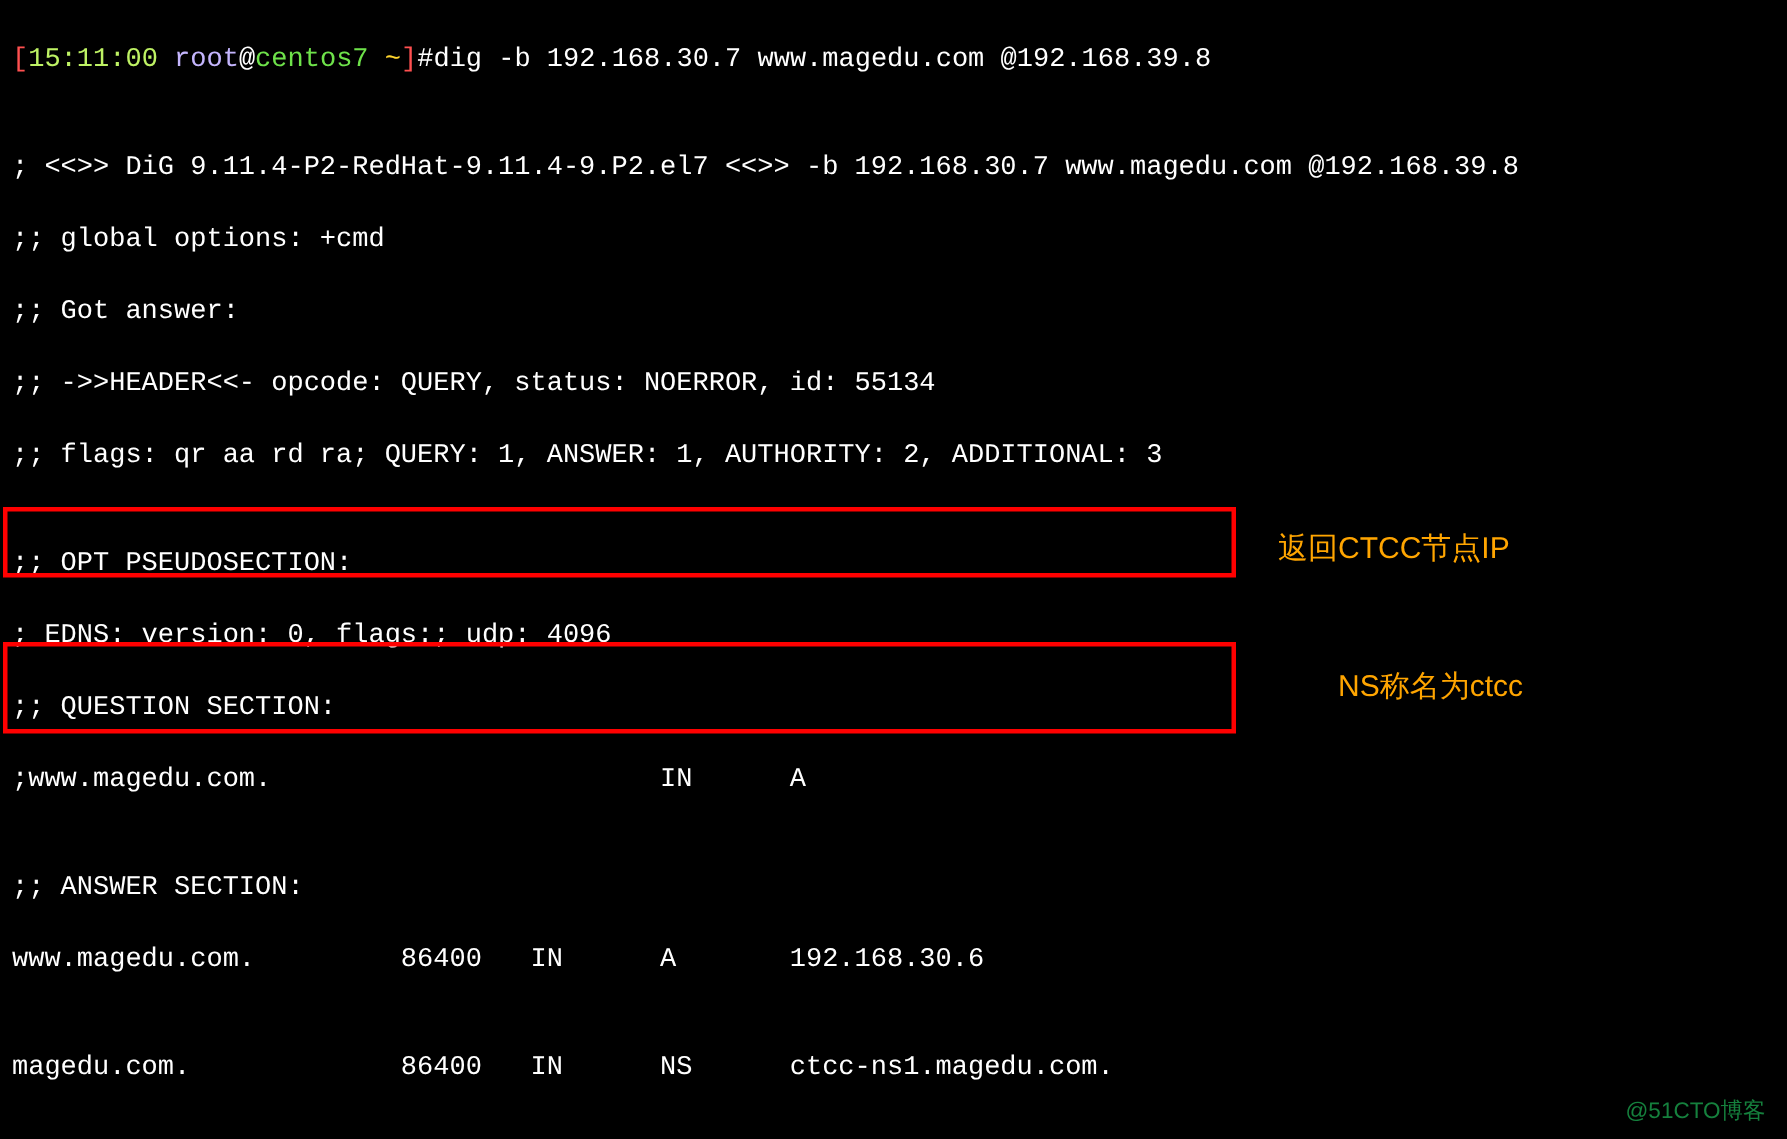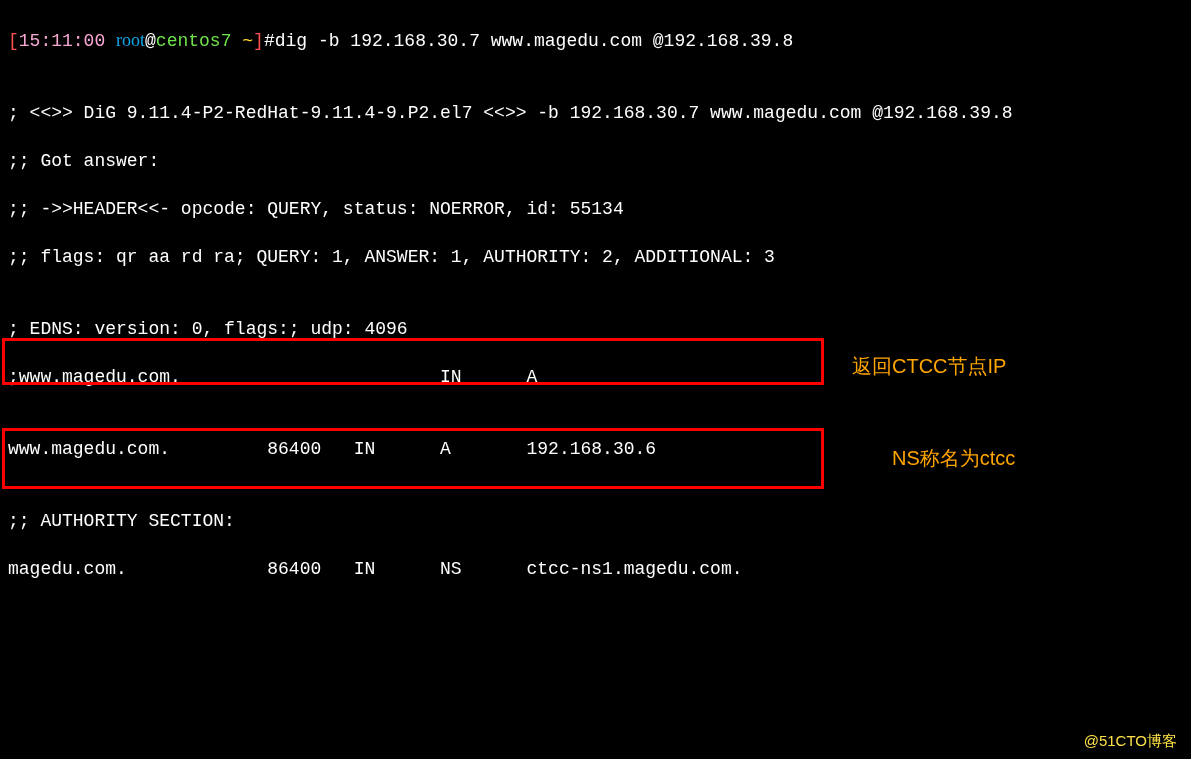--- a/index.html
+++ b/index.html
@@ -16,22 +16,22 @@
   overflow: hidden;
 }
 .terminal {
   position: absolute;
   left: 0;
   top: 0;
   padding: 4px 0 0 8px;
   white-space: pre;
   letter-spacing: 0px;
 }
-.ts   { color: #f9a8d4; }  
-.user { color: #0ea5e9; font-family: Liberation Serif, serif; }  
+.ts   { color: #bef264; }  
+.user { color: #c4b5fd; }  
 .host { color: #6ee24a; }  
 .dir  { color: #ffd52e; }  
 .hash { color: #ffffff; }
 .cmd  { color: #ffffff; }
 .norm { color: #ffffff; }
 .bracket { color: #ff5050; }
 .box1 {
   position: absolute;
   left: 2px;
   top: 338px;
@@ -55,42 +55,45 @@
   font-size: 20px;
   color: #ffa500;
   white-space: nowrap;
 }
 .ann1 { left: 852px; top: 354px; }
 .ann2 { left: 892px; top: 446px; }
 .watermark {
   position: absolute;
   right: 14px;
   bottom: 6px;
-  color: #fde047;
+  color: #15803d;
   font-family: "Microsoft YaHei", sans-serif;
   font-size: 15px;
 }
 </style>
 </head>
 <body>
 
 <div class="terminal">
 <div><span class="bracket">[</span><span class="ts">15:11:00</span> <span class="user">root</span><span class="norm">@</span><span class="host">centos7</span> <span class="dir">~</span><span class="bracket">]</span><span class="hash">#</span><span class="cmd">dig -b 192.168.30.7 www.magedu.com @192.168.39.8</span></div>
 <div class="norm"></div>
 <div class="norm">; &lt;&lt;&gt;&gt; DiG 9.11.4-P2-RedHat-9.11.4-9.P2.el7 &lt;&lt;&gt;&gt; -b 192.168.30.7 www.magedu.com @192.168.39.8</div>
+<div class="norm">;; global options: +cmd</div>
 <div class="norm">;; Got answer:</div>
 <div class="norm">;; -&gt;&gt;HEADER&lt;&lt;- opcode: QUERY, status: NOERROR, id: 55134</div>
 <div class="norm">;; flags: qr aa rd ra; QUERY: 1, ANSWER: 1, AUTHORITY: 2, ADDITIONAL: 3</div>
 <div class="norm"></div>
+<div class="norm">;; OPT PSEUDOSECTION:</div>
 <div class="norm">; EDNS: version: 0, flags:; udp: 4096</div>
+<div class="norm">;; QUESTION SECTION:</div>
 <div class="norm">;www.magedu.com.                        IN      A</div>
 <div class="norm"></div>
+<div class="norm">;; ANSWER SECTION:</div>
 <div class="norm">www.magedu.com.         86400   IN      A       192.168.30.6</div>
 <div class="norm"></div>
-<div class="norm">;; AUTHORITY SECTION:</div>
 <div class="norm">magedu.com.             86400   IN      NS      ctcc-ns1.magedu.com.</div>
 
 <div class="norm"></div>
 
 
 
 <div class="norm"></div>
 
 
 

